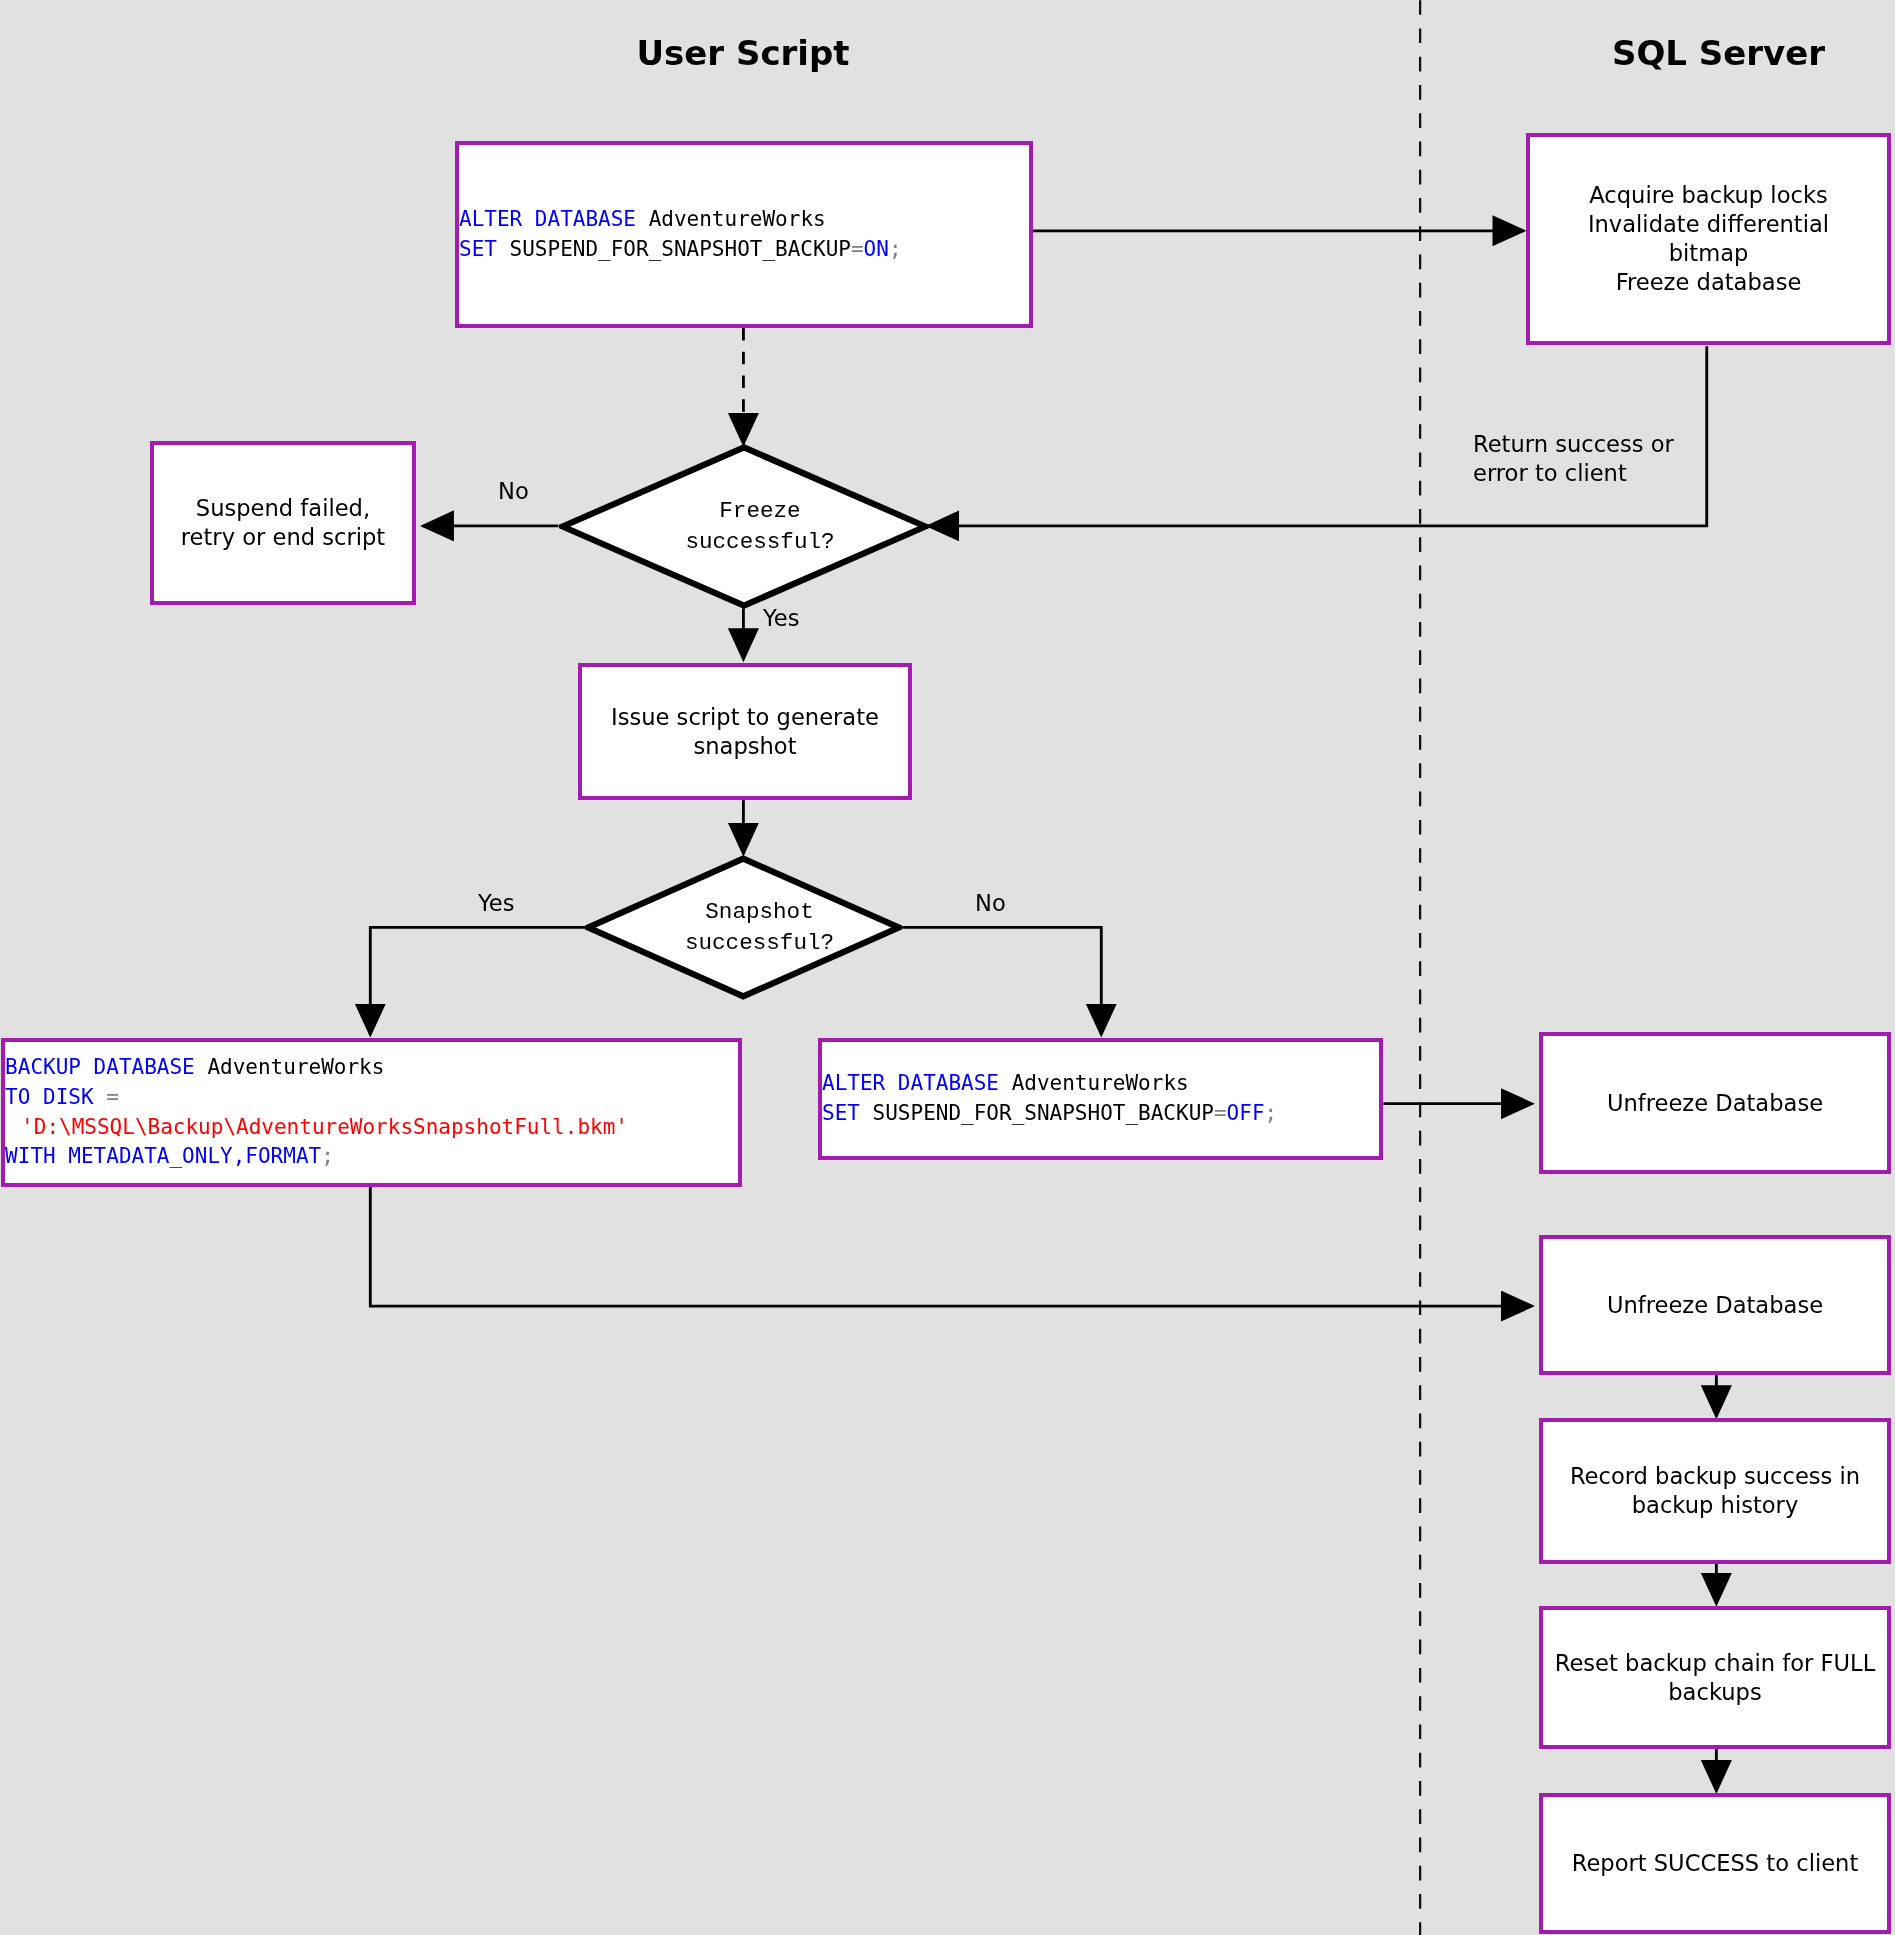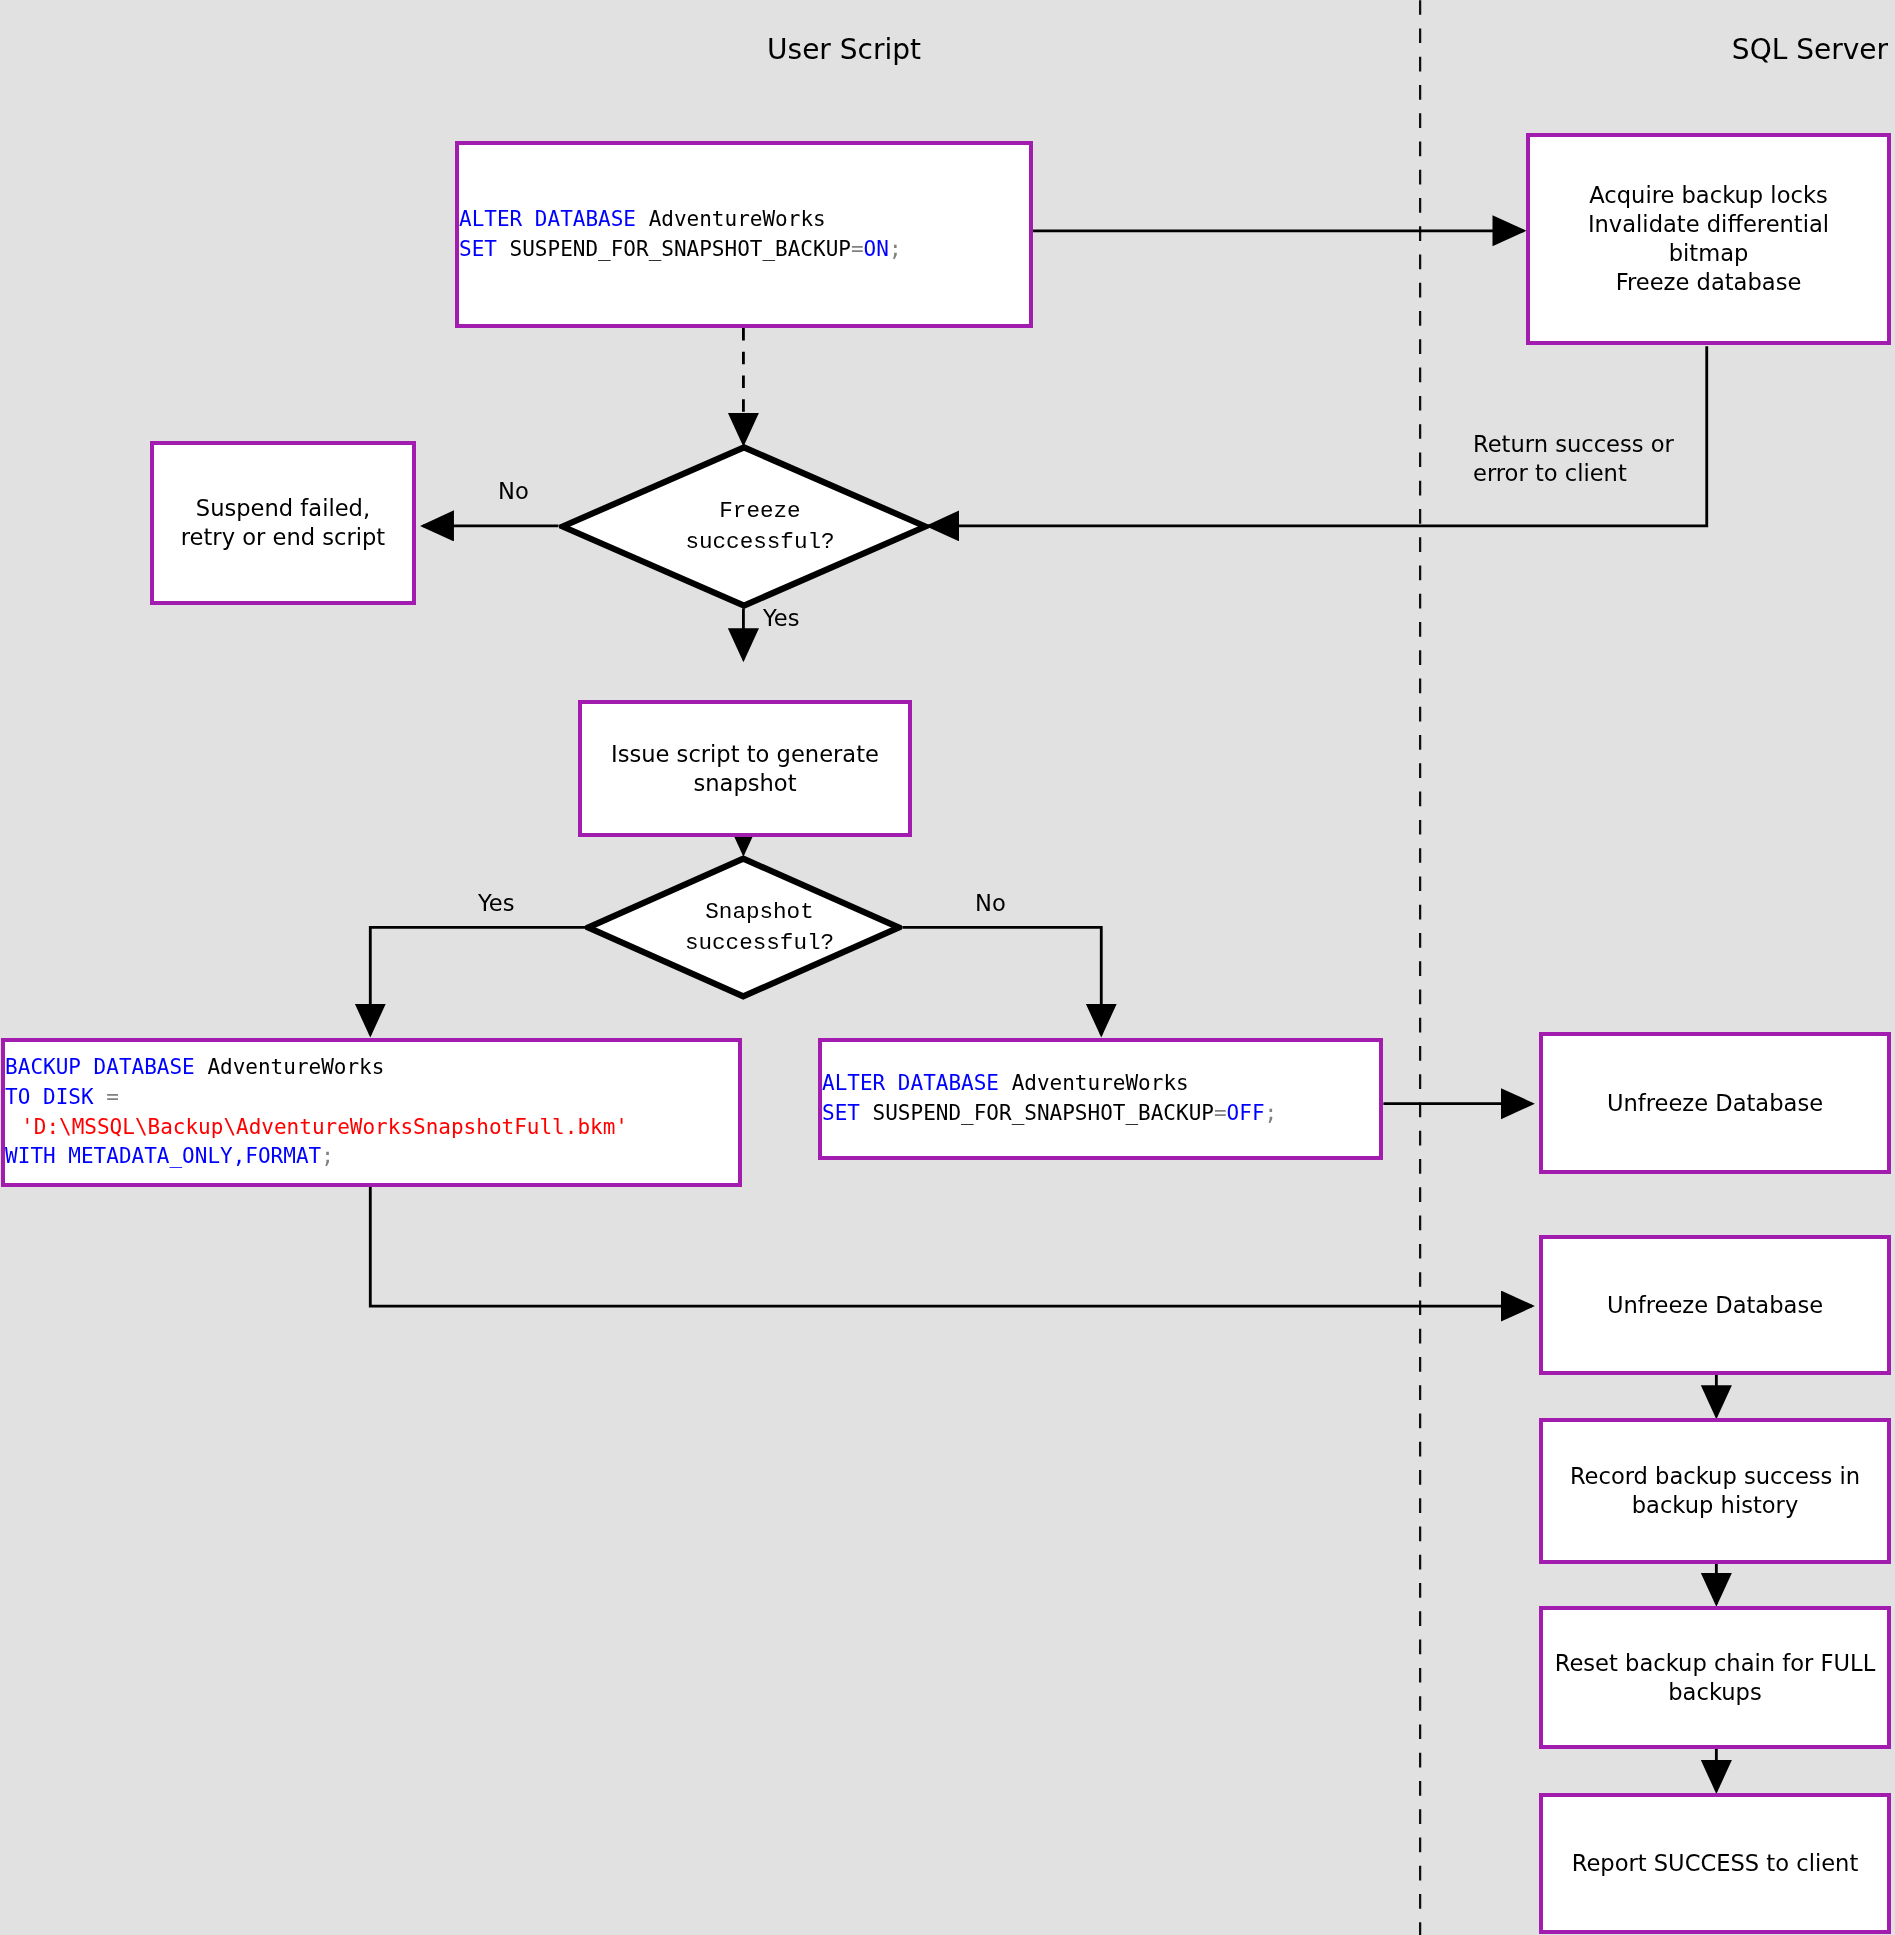--- a/index.html
+++ b/index.html
@@ -8,26 +8,26 @@
     background:#e1e1e1;
     font-family:"Liberation Sans", sans-serif;
     position:relative;
     overflow:hidden;
   }
   #canvas{position:absolute;left:0;top:0;width:1895px;height:1936px;}
   svg.wires{position:absolute;left:0;top:0;width:1895px;height:1936px;pointer-events:none;}
 
   .lane-title{
     position:absolute;
-    font-size:28px;
-    color:#000;
-    text-align:right;
+    font-size:34px;
+    color:#000;
+    text-align:center;
     white-space:nowrap;
     font-family:"DejaVu Sans", sans-serif;
-    font-weight:400;
+    font-weight:700;
   }
 
   .node{
     position:absolute;
     background:#ffffff;
     border:4px solid #a21caf;
     box-sizing:border-box;
     display:flex;
     align-items:center;
     justify-content:center;
@@ -143,21 +143,21 @@
     </svg>
     <div class="dtxt" style="white-space:pre-line;">Freeze
 successful?</div>
   </div>
 
   <div class="node" style="left:150px;top:441px;width:266px;height:164px;">
     <div class="txt" style="white-space:pre-line;">Suspend failed,
 retry or end script</div>
   </div>
 
-  <div class="node" style="left:578px;top:700px;width:334px;height:137px;">
+  <div class="node" style="left:578px;top:663px;width:334px;height:137px;">
     <div class="txt" style="white-space:pre-line;">Issue script to generate
 snapshot</div>
   </div>
 
   <div class="diamond" style="left:585px;top:855px;width:317px;height:145px;">
     <svg width="317" height="145" viewBox="0 0 561 256" xmlns="http://www.w3.org/2000/svg">
       <polygon points="280,6 555,128 280,250 6,128" fill="#fff" stroke="#000" stroke-width="11"></polygon>
     </svg>
     <div class="dtxt" style="white-space:pre-line;">Snapshot
 successful?</div>

